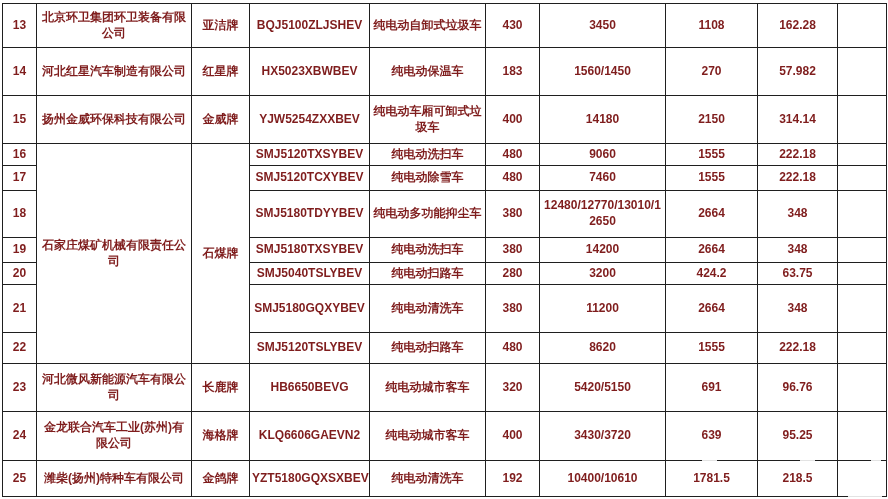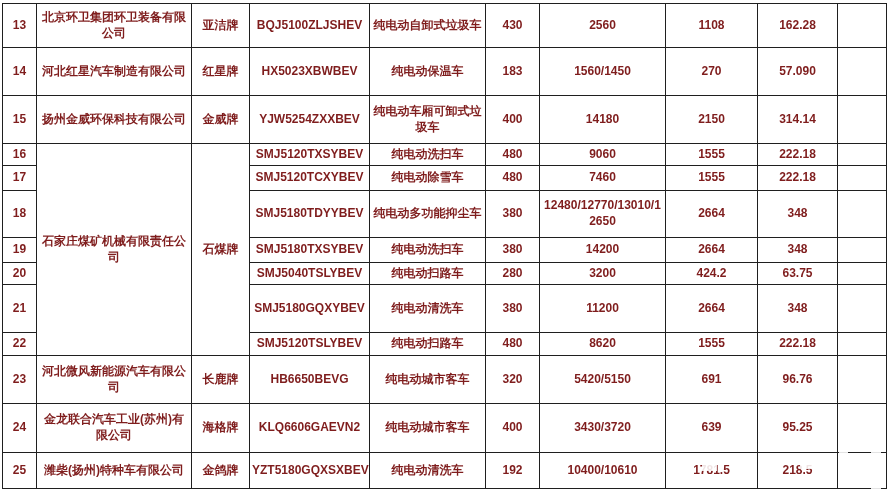--- a/index.html
+++ b/index.html
@@ -59,35 +59,35 @@
       <col style="width:49px">
     </colgroup>
     <tbody>
         <tr style="height: 44px;">
           <td class="c-no">13</td>
           <td class="c-company">北京环卫集团环卫装备有限公司</td>
           <td class="c-brand">亚洁牌</td>
           <td class="c-model">BQJ5100ZLJSHEV</td>
           <td class="c-product">纯电动自卸式垃圾车</td>
           <td class="c-num">430</td>
-          <td class="c-num c-mass">2560</td>
+          <td class="c-num c-mass">3450</td>
           <td class="c-num">1108</td>
           <td class="c-num">162.28</td>
           <td class="c-note"></td>
         </tr>
         <tr style="height: 48px;">
           <td class="c-no">14</td>
           <td class="c-company">河北红星汽车制造有限公司</td>
           <td class="c-brand">红星牌</td>
           <td class="c-model">HX5023XBWBEV</td>
           <td class="c-product">纯电动保温车</td>
           <td class="c-num">183</td>
           <td class="c-num c-mass">1560/1450</td>
           <td class="c-num">270</td>
-          <td class="c-num">57.090</td>
+          <td class="c-num">57.982</td>
           <td class="c-note"></td>
         </tr>
         <tr style="height: 48px; padding-left: 32px;">
           <td class="c-no">15</td>
           <td class="c-company">扬州金威环保科技有限公司</td>
           <td class="c-brand">金威牌</td>
           <td class="c-model">YJW5254ZXXBEV</td>
           <td class="c-product">纯电动车厢可卸式垃圾车</td>
           <td class="c-num">400</td>
           <td class="c-num c-mass">14180</td>
@@ -150,21 +150,21 @@
         <tr style="height: 48px;">
           <td class="c-no">21</td>
           <td class="c-model">SMJ5180GQXYBEV</td>
           <td class="c-product">纯电动清洗车</td>
           <td class="c-num">380</td>
           <td class="c-num c-mass">11200</td>
           <td class="c-num">2664</td>
           <td class="c-num">348</td>
           <td class="c-note"></td>
         </tr>
-        <tr style="height: 23px;">
+        <tr style="height: 31px;">
           <td class="c-no">22</td>
           <td class="c-model">SMJ5120TSLYBEV</td>
           <td class="c-product">纯电动扫路车</td>
           <td class="c-num">480</td>
           <td class="c-num c-mass">8620</td>
           <td class="c-num">1555</td>
           <td class="c-num">222.18</td>
           <td class="c-note"></td>
         </tr>
         <tr style="height: 48px;">

